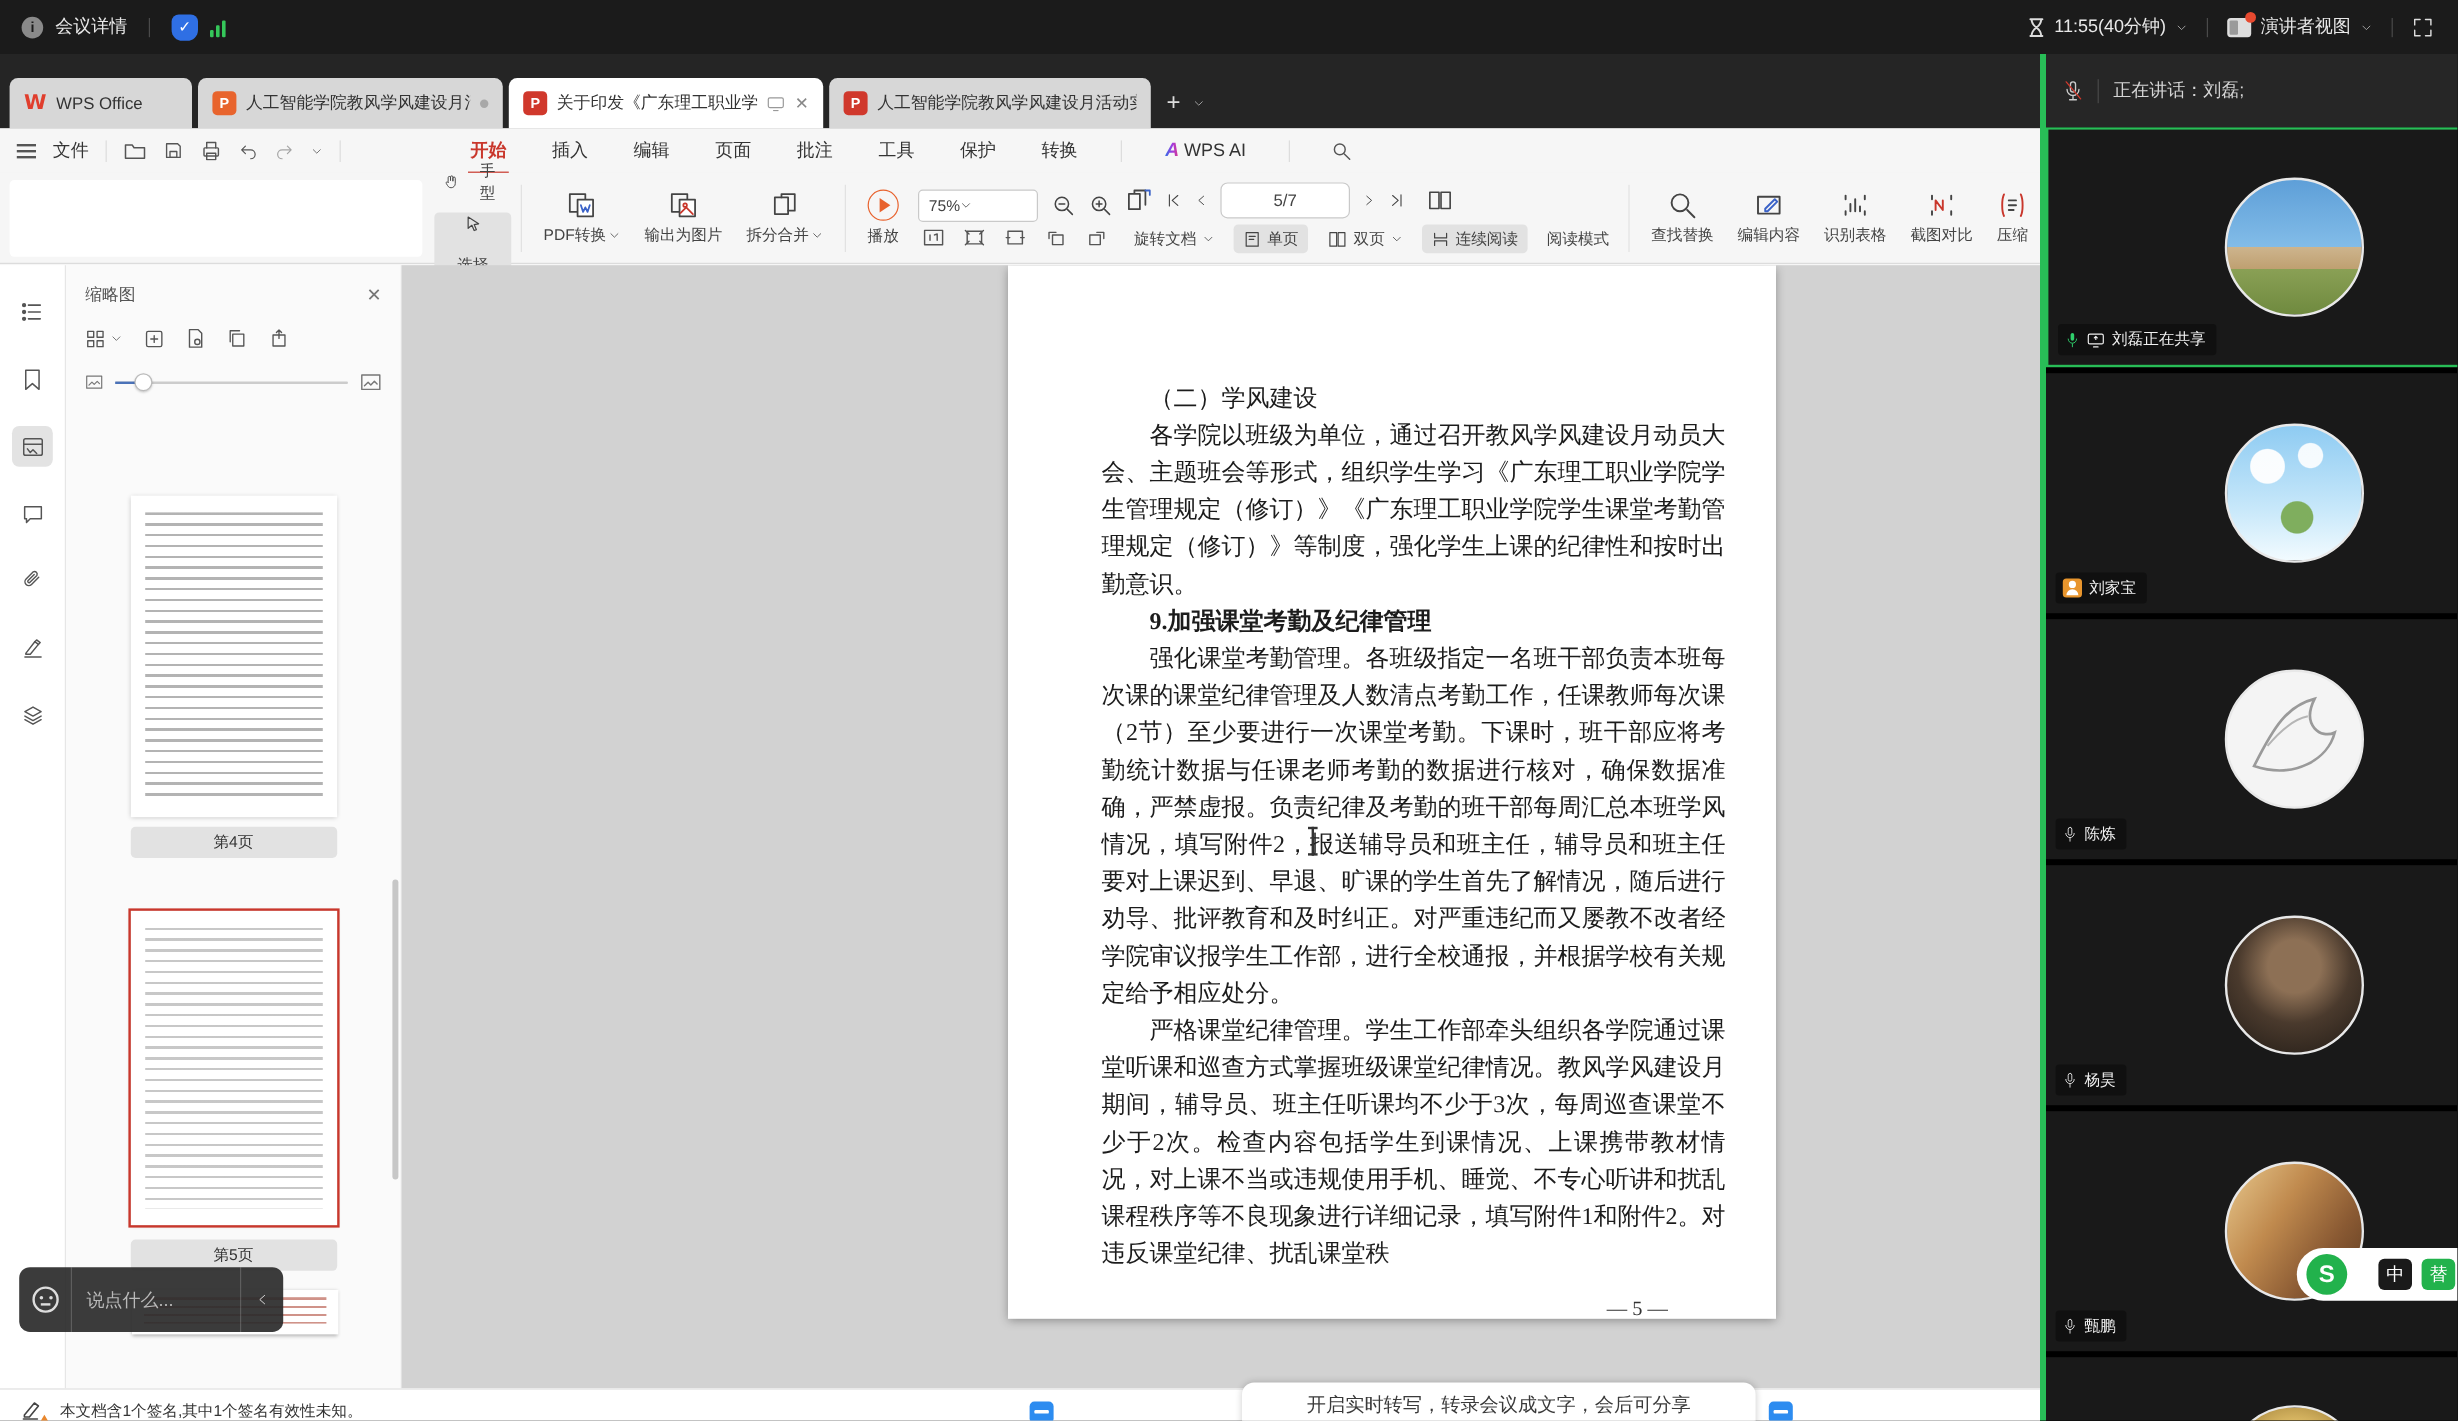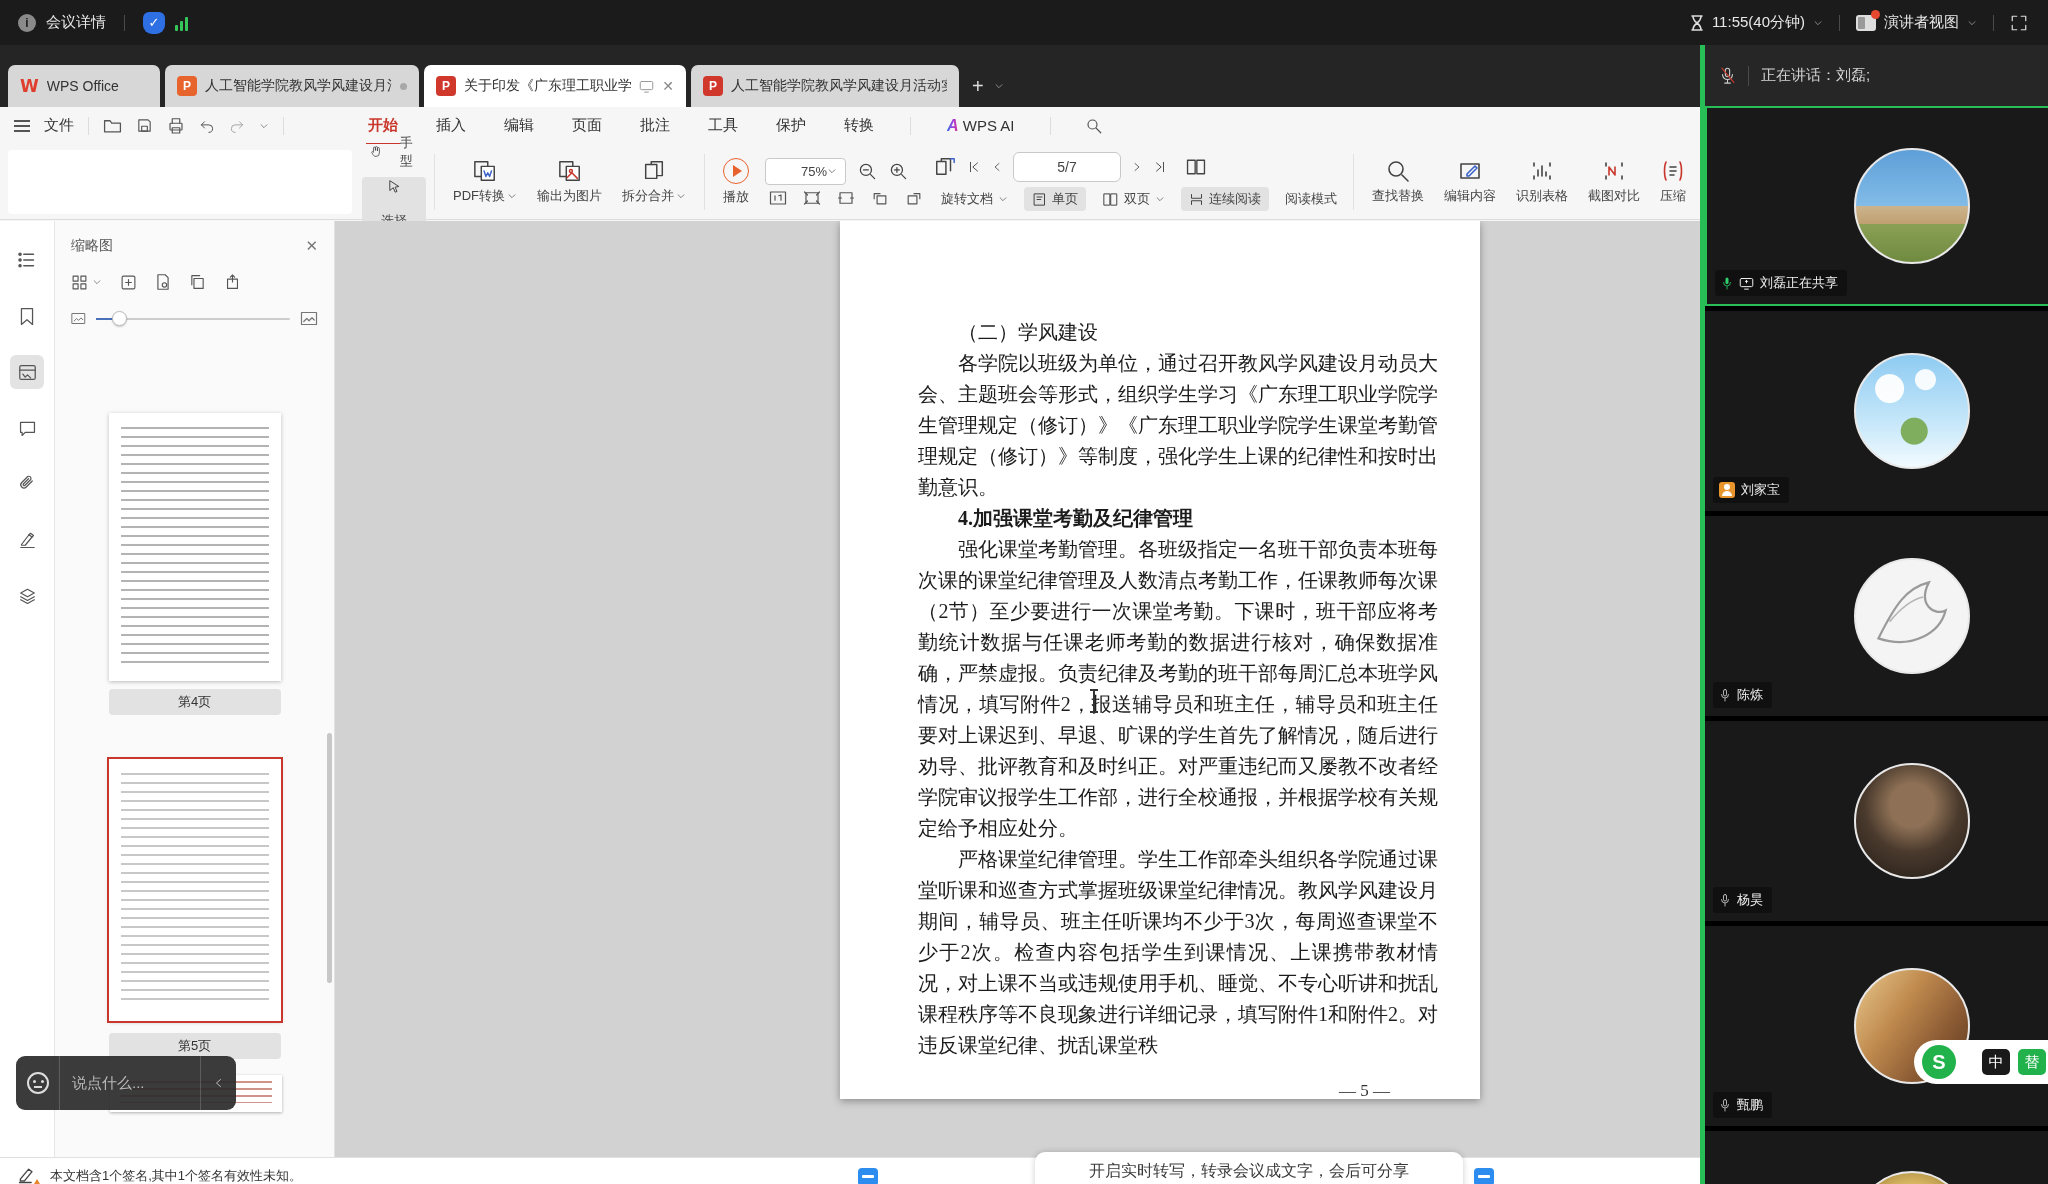--- a/index.html
+++ b/index.html
@@ -45,38 +45,38 @@
   .tabx{color:#888;font-size:14px;flex:none;}
   .tabplus{color:#ddd;font-size:20px;margin-left:8px;display:flex;align-items:center;gap:10px;height:42px;}
 
   .menubar{position:absolute;left:0;top:62px;width:100%;height:37px;background:#f6f6f6;
            display:flex;align-items:center;font-size:15px;color:#333;}
   .menubar .grp{display:flex;align-items:center;gap:14px;padding:0 14px;}
   .burger{width:16px;height:12px;border-top:2px solid #555;border-bottom:2px solid #555;position:relative;}
   .burger:before{content:"";position:absolute;left:0;top:3px;width:100%;height:2px;background:#555;}
   .mdiv{width:1px;height:18px;background:#ddd;}
   .micon{color:#555;}
-  .menu-items{display:flex;align-items:center;gap:34px;margin-left:68px;}
+  .menu-items{display:flex;align-items:center;gap:34px;margin-left:92px;}
   .mitem{padding:4px 2px;position:relative;}
   .mitem.active{color:#c9372c;font-weight:bold;}
   .mitem.active:after{content:"";position:absolute;left:0;right:0;bottom:-7px;height:3px;background:#c9372c;}
   .ai-a{font-weight:bold;font-style:italic;background:linear-gradient(90deg,#2e6fe4,#a43be0,#e0387a);
         -webkit-background-clip:text;background-clip:text;color:transparent;font-size:16px;}
 
   .toolbar{position:absolute;left:0;top:99px;width:100%;height:76px;background:#f6f6f6;
            border-bottom:1px solid #dcdcdc;display:flex;align-items:center;color:#444;font-size:13px;}
   .whitepatch{width:344px;height:64px;background:#fff;border-radius:4px;margin:0 10px 0 8px;flex:none;}
   .tdiv{width:1px;height:56px;background:#e2e2e2;margin:0 8px;flex:none;}
   .stack2{display:flex;flex-direction:column;gap:5px;}
   .srow{display:flex;align-items:center;gap:18px;padding:2px 8px;border-radius:4px;}
   .srow.sel{background:#e2e2e2;flex-direction:column;}
   .bigbtn{display:flex;flex-direction:column;align-items:center;gap:4px;padding:0 10px;flex:none;}
   .bigbtn .blbl{display:flex;align-items:center;gap:2px;white-space:nowrap;}
-  .zoombox{width:81px;height:27px;border:1px solid #c9c9c9;border-radius:4px;background:#fff;
-           display:flex;align-items:center;justify-content:flex-end;padding:0 8px;}
+  .zoombox{width:100px;height:27px;border:1px solid #c9c9c9;border-radius:4px;background:#fff;
+           display:flex;align-items:center;justify-content:flex-start;padding:0 8px;}
   .pagebox{width:108px;height:30px;border:1px solid #c9c9c9;border-radius:6px;background:#fff;
            display:flex;align-items:center;justify-content:center;font-size:14px;}
   .navrow{display:flex;align-items:center;gap:10px;}
   .modebtn{display:flex;align-items:center;gap:5px;padding:3px 8px;border-radius:4px;white-space:nowrap;}
   .modebtn.sel{background:#e2e2e2;}
   .playcirc{width:26px;height:26px;border:1.8px solid #e8622d;border-radius:50%;position:relative;}
   .playcirc:before{content:"";position:absolute;left:9px;top:6px;border-left:9px solid #e8622d;
                    border-top:6px solid transparent;border-bottom:6px solid transparent;}
   .transstack{display:flex;flex-direction:column;gap:6px;font-size:13px;}
   .transstack .srow{padding:1px 6px;}
@@ -612,21 +612,21 @@
         <div class="thumb-lbl" style="top:812px">
             <span>第5页</span>
           </div>
         <div class="tp-scroll"></div>
       </div>
 
       <div class="docarea">
         <div class="page">
           <h4 style="font-family:'Liberation Serif',serif;">（二）学风建设</h4>
           <p>各学院以班级为单位，通过召开教风学风建设月动员大会、主题班会等形式，组织学生学习《广东理工职业学院学生管理规定（修订）》《广东理工职业学院学生课堂考勤管理规定（修订）》等制度，强化学生上课的纪律性和按时出勤意识。</p>
-          <h4 class="bold">4.加强课堂考勤及纪律管理</h4>
+          <h4 class="bold">9.加强课堂考勤及纪律管理</h4>
           <p>强化课堂考勤管理。各班级指定一名班干部负责本班每次课的课堂纪律管理及人数清点考勤工作，任课教师每次课（2节）至少要进行一次课堂考勤。下课时，班干部应将考勤统计数据与任课老师考勤的数据进行核对，确保数据准确，严禁虚报。负责纪律及考勤的班干部每周汇总本班学风情况，填写附件2，报送辅导员和班主任，辅导员和班主任要对上课迟到、早退、旷课的学生首先了解情况，随后进行劝导、批评教育和及时纠正。对严重违纪而又屡教不改者经学院审议报学生工作部，进行全校通报，并根据学校有关规定给予相应处分。</p>
           <p>严格课堂纪律管理。学生工作部牵头组织各学院通过课堂听课和巡查方式掌握班级课堂纪律情况。教风学风建设月期间，辅导员、班主任听课均不少于3次，每周巡查课堂不少于2次。检查内容包括学生到课情况、上课携带教材情况，对上课不当或违规使用手机、睡觉、不专心听讲和扰乱课程秩序等不良现象进行详细记录，填写附件1和附件2。对违反课堂纪律、扰乱课堂秩</p>
           <div class="pageno">— 5 —</div>
         </div>
         <div class="caret"></div>
       </div>
     </div>
 
     <div class="sigbar">
       <span class="sig-ic">

